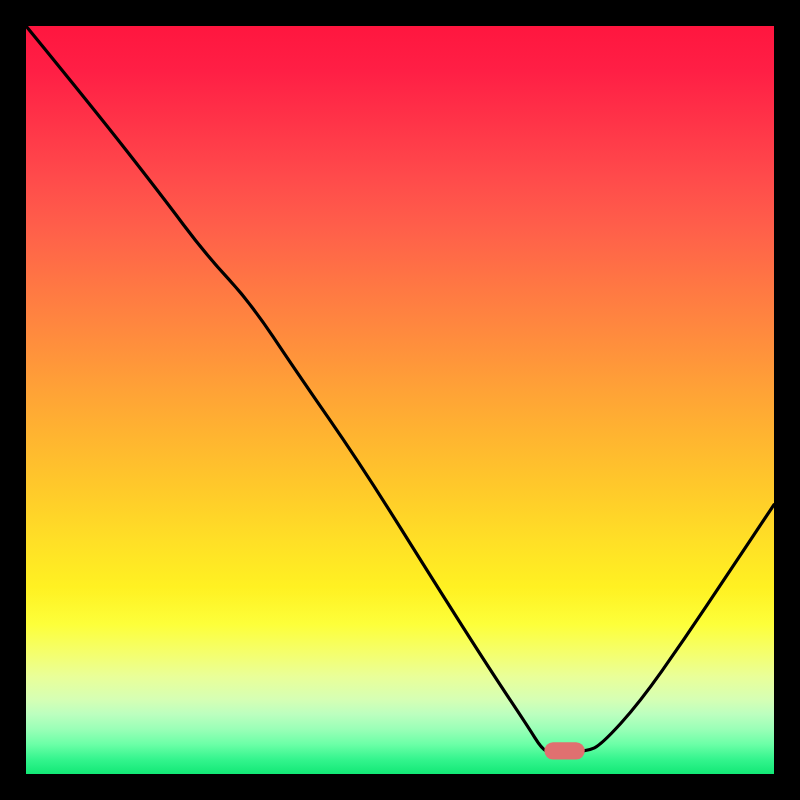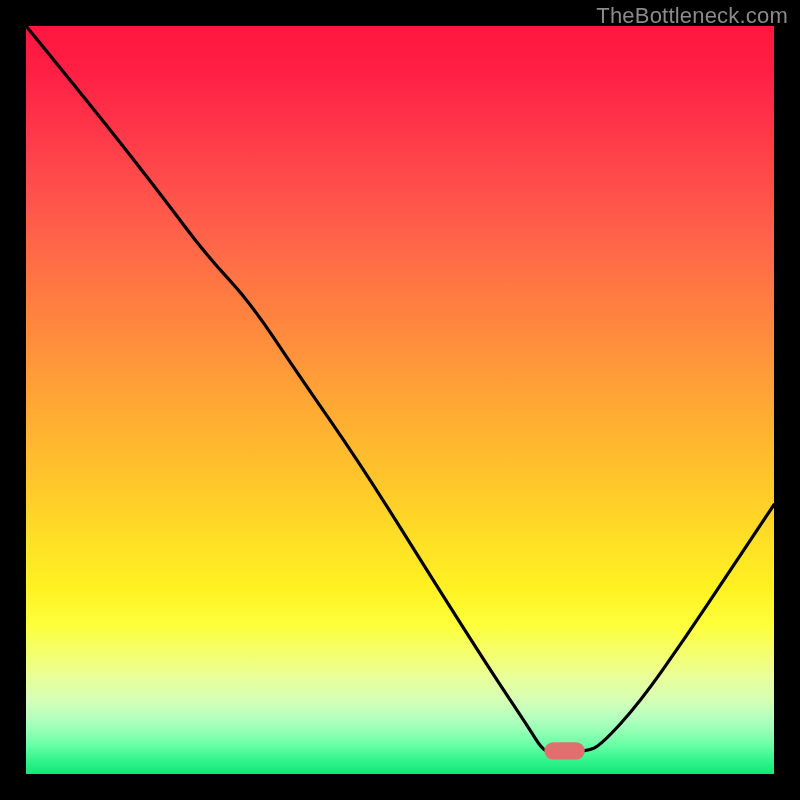--- a/index.html
+++ b/index.html
@@ -52,14 +52,13 @@
 <body>
 
 <div class="frame">
   <div class="plot">
     <div class="gradient" id="grad" style="background: linear-gradient(rgb(255, 22, 63) 0%, rgb(255, 31, 69) 6%, rgb(255, 52, 72) 13%, rgb(255, 74, 75) 20%, rgb(255, 95, 74) 27%, rgb(255, 117, 68) 34%, rgb(255, 138, 62) 41%, rgb(255, 160, 55) 48%, rgb(255, 181, 48) 55%, rgb(255, 202, 42) 62%, rgb(255, 224, 38) 69%, rgb(255, 241, 34) 75%, rgb(253, 255, 58) 80%, rgb(244, 255, 111) 84%, rgb(233, 255, 153) 87%, rgb(214, 255, 180) 90%, rgb(188, 255, 191) 92%, rgb(154, 255, 183) 94%, rgb(108, 255, 167) 96%, rgb(53, 245, 142) 98%, rgb(18, 232, 118) 100%);"></div>
     <svg class="overlay-svg" id="overlay" viewBox="0 0 748 748" preserveAspectRatio="none">
       <path id="curve" fill="none" stroke="#000" stroke-width="3.2" stroke-linecap="round" stroke-linejoin="round" d="M 0 0 Q 67.32 82.28 100.97999999999999 125.29 Q 134.64 168.3 157.07999999999998 198.22 Q 179.51999999999998 228.14 201.95999999999998 252.45 Q 224.4 276.76 246.83999999999997 310.42 Q 269.28 344.08000000000004 302.94 392.70000000000005 Q 336.6 441.32 374 501.15999999999997 Q 411.40000000000003 561 437.58000000000004 602.14 Q 463.76 643.28 482.46000000000004 671.3299999999999 Q 501.16 699.38 508.64 711.348 Q 516.12 723.316 519.86 724.438 Q 523.6 725.56 542.3 725.56 Q 561 725.56 568.48 721.8199999999999 Q 575.96 718.0799999999999 594.6600000000001 697.51 Q 613.36 676.94 635.8 645.1500000000001 Q 658.24 613.36 680.6800000000001 579.7 Q 703.12 546.04 725.56 512.38 L 748 478.72"></path>
       <rect id="marker" rx="8.602" ry="8.602" x="518.3639999999999" y="716.21" width="40.392" height="17.204" fill="#e07070"></rect>
     </svg>
   </div>
-  <div class="watermark">TheBottleneck.com</div>
 </div>
 
 </body></html>

